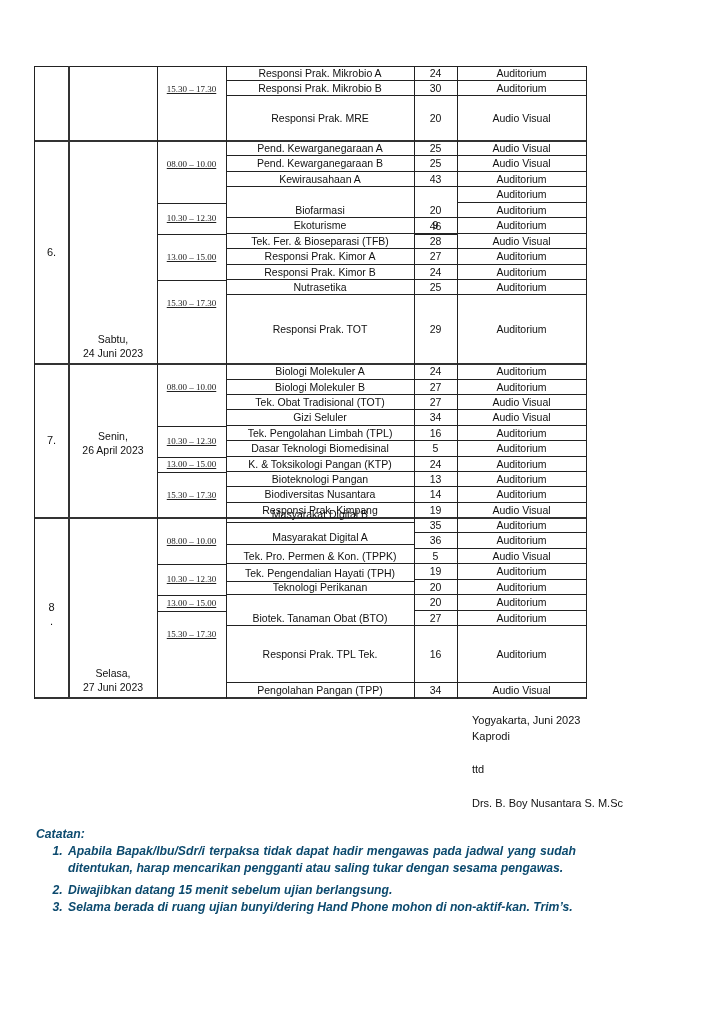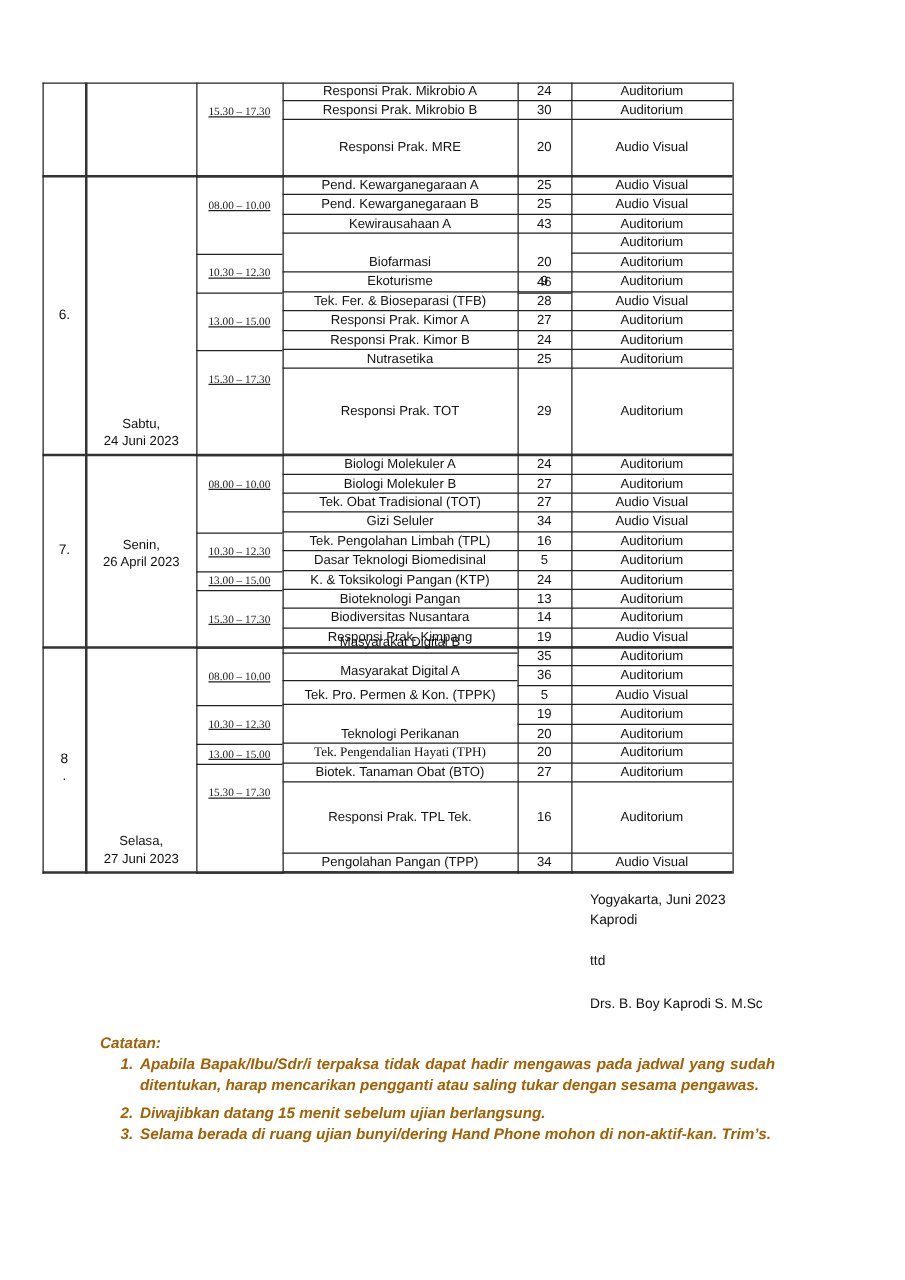--- a/index.html
+++ b/index.html
@@ -13,21 +13,21 @@
   .time { font-family:"Liberation Serif", serif; font-size:9px; color:#222;text-decoration:underline; }
   .vline { position:absolute; background:#222; width:1px; }
   .vline.thick { width:2px; background:#333; }
   .hline { position:absolute; background:#222; height:1px; }
   .hline.thick { height:2px; background:#333; }
   .datecell { position:absolute; box-sizing:border-box; font-size:10.5px; line-height:14px;
               text-align:center; display:flex; flex-direction:column; align-items:center; justify-content:flex-end; }
   .numcell { position:absolute; font-size:11px; text-align:center; }
   .sign { position:absolute; left:472px; font-size:11px; color:#111; }
   .notes { position:absolute; left:36px; top:826px; width:540px; font-style:italic; font-weight:bold;
-           font-size:12.2px; line-height:17px; color:#a16207;margin-left:44px; }
+           font-size:12.2px; line-height:17px; color:#0c4a6e; }
   .notes ol { margin:0; padding:0 0 0 30px; }
   .notes li { padding-left:2px; text-align:justify; }
   .notes li.gap { margin-top:5px; }
 </style>
 </head>
 <body>
 
 <div id="sched">
     <div class="numcell" style="left: 34px; width: 35px; top: 95.5px; white-space: pre-line; line-height: 14px;"></div>
     <div class="cell time" style="left: 157px; width: 69px; top: 66px; height: 46px;">15.30 – 17.30</div>
@@ -153,21 +153,21 @@
     <div class="cell cnt" style="left: 414px; width: 43px; top: 533px; height: 16px;">36</div>
     <div class="cell room" style="left: 457px; width: 129px; top: 533px; height: 16px;">Auditorium</div>
     <div class="cell subj" style="left: 226px; width: 188px; top: 549px; height: 15px;">Tek. Pro. Permen &amp; Kon. (TPPK)</div>
     <div class="cell cnt" style="left: 414px; width: 43px; top: 549px; height: 15px;">5</div>
     <div class="cell room" style="left: 457px; width: 129px; top: 549px; height: 15px;">Audio Visual</div>
     <div class="cell cnt" style="left: 414px; width: 43px; top: 564px; height: 16px;">19</div>
     <div class="cell room" style="left: 457px; width: 129px; top: 564px; height: 16px;">Auditorium</div>
     <div class="cell subj" style="left: 226px; width: 188px; top: 580px; height: 15px;">Teknologi Perikanan</div>
     <div class="cell cnt" style="left: 414px; width: 43px; top: 580px; height: 15px;">20</div>
     <div class="cell room" style="left: 457px; width: 129px; top: 580px; height: 15px;">Auditorium</div>
-    <div class="cell subj" style="left: 226px; width: 188px; top: 595px; height: 16px; font-family: Liberation Serif, serif;">Tek. Pengendalian Hayati (TPH)</div>
+    <div class="cell subj" style="left: 226px; width: 188px; top: 566px; height: 16px;">Tek. Pengendalian Hayati (TPH)</div>
     <div class="cell cnt" style="left: 414px; width: 43px; top: 595px; height: 16px;">20</div>
     <div class="cell room" style="left: 457px; width: 129px; top: 595px; height: 16px;">Auditorium</div>
     <div class="cell subj" style="left: 226px; width: 188px; top: 611px; height: 15px;">Biotek. Tanaman Obat (BTO)</div>
     <div class="cell cnt" style="left: 414px; width: 43px; top: 611px; height: 15px;">27</div>
     <div class="cell room" style="left: 457px; width: 129px; top: 611px; height: 15px;">Auditorium</div>
     <div class="cell subj" style="left: 226px; width: 188px; top: 626px; height: 57px;">Responsi Prak. TPL Tek.</div>
     <div class="cell cnt" style="left: 414px; width: 43px; top: 626px; height: 57px;">16</div>
     <div class="cell room" style="left: 457px; width: 129px; top: 626px; height: 57px;">Auditorium</div>
     <div class="cell subj" style="left: 226px; width: 188px; top: 683px; height: 15px;">Pengolahan Pangan (TPP)</div>
     <div class="cell cnt" style="left: 414px; width: 43px; top: 683px; height: 15px;">34</div>
@@ -179,21 +179,21 @@
     <div class="vline" style="left: 157px; top: 66px; height: 633px;"></div>
     <div class="vline" style="left: 226px; top: 66px; height: 633px;"></div>
     <div class="vline" style="left: 414px; top: 66px; height: 633px;"></div>
     <div class="vline" style="left: 457px; top: 66px; height: 633px;"></div>
     <div class="vline" style="left: 586px; top: 66px; height: 633px;"></div>
   </div>
 
 <div class="sign" style="top:714px;">Yogyakarta,      Juni 2023</div>
 <div class="sign" style="top:730px;">Kaprodi</div>
 <div class="sign" style="top:763px;">ttd</div>
-<div class="sign" style="top:797px;">Drs. B. Boy Kaprodi S. M.Sc</div>
+<div class="sign" style="top:797px;">Drs. B. Boy Nusantara S. M.Sc</div>
 
 <div class="notes">
   <div>Catatan:</div>
   <ol>
     <li>Apabila Bapak/Ibu/Sdr/i terpaksa tidak dapat hadir mengawas pada jadwal yang sudah ditentukan, harap mencarikan pengganti atau saling tukar dengan sesama pengawas.</li>
     <li class="gap">Diwajibkan datang 15 menit sebelum ujian berlangsung.</li>
     <li>Selama berada di ruang ujian bunyi/dering Hand Phone mohon di non-aktif-kan. Trim’s.</li>
   </ol>
 </div>
 

